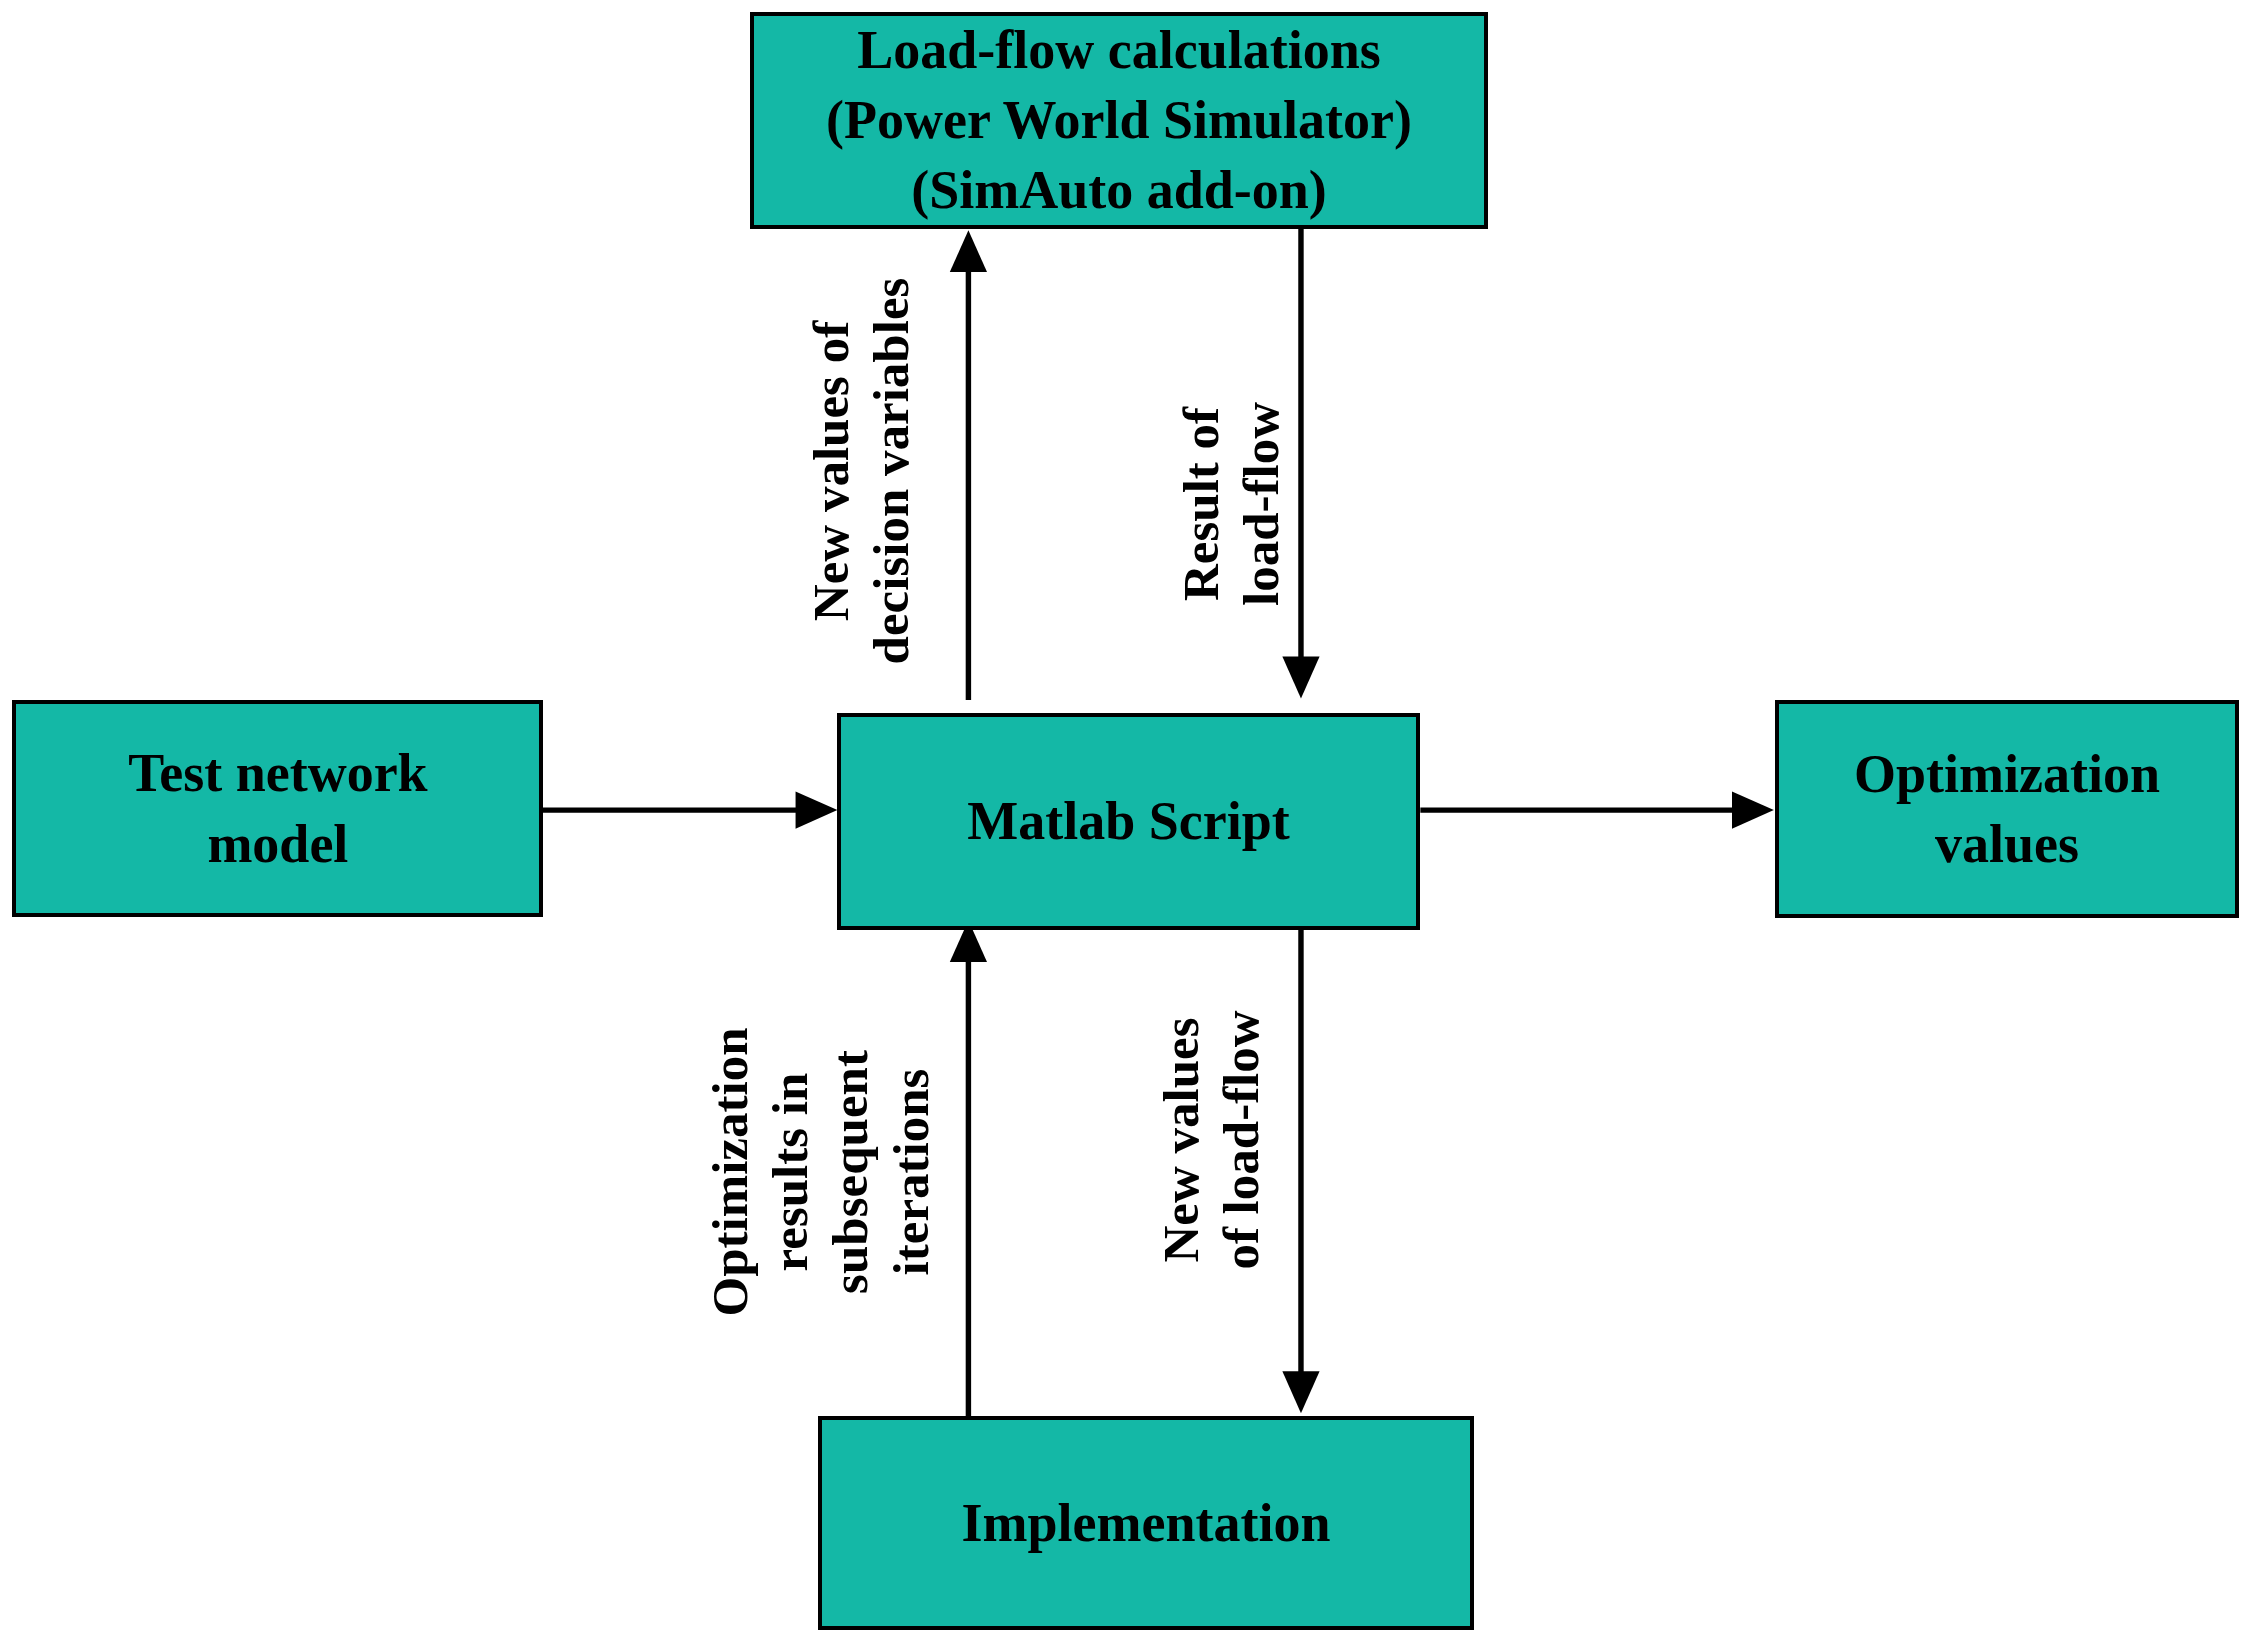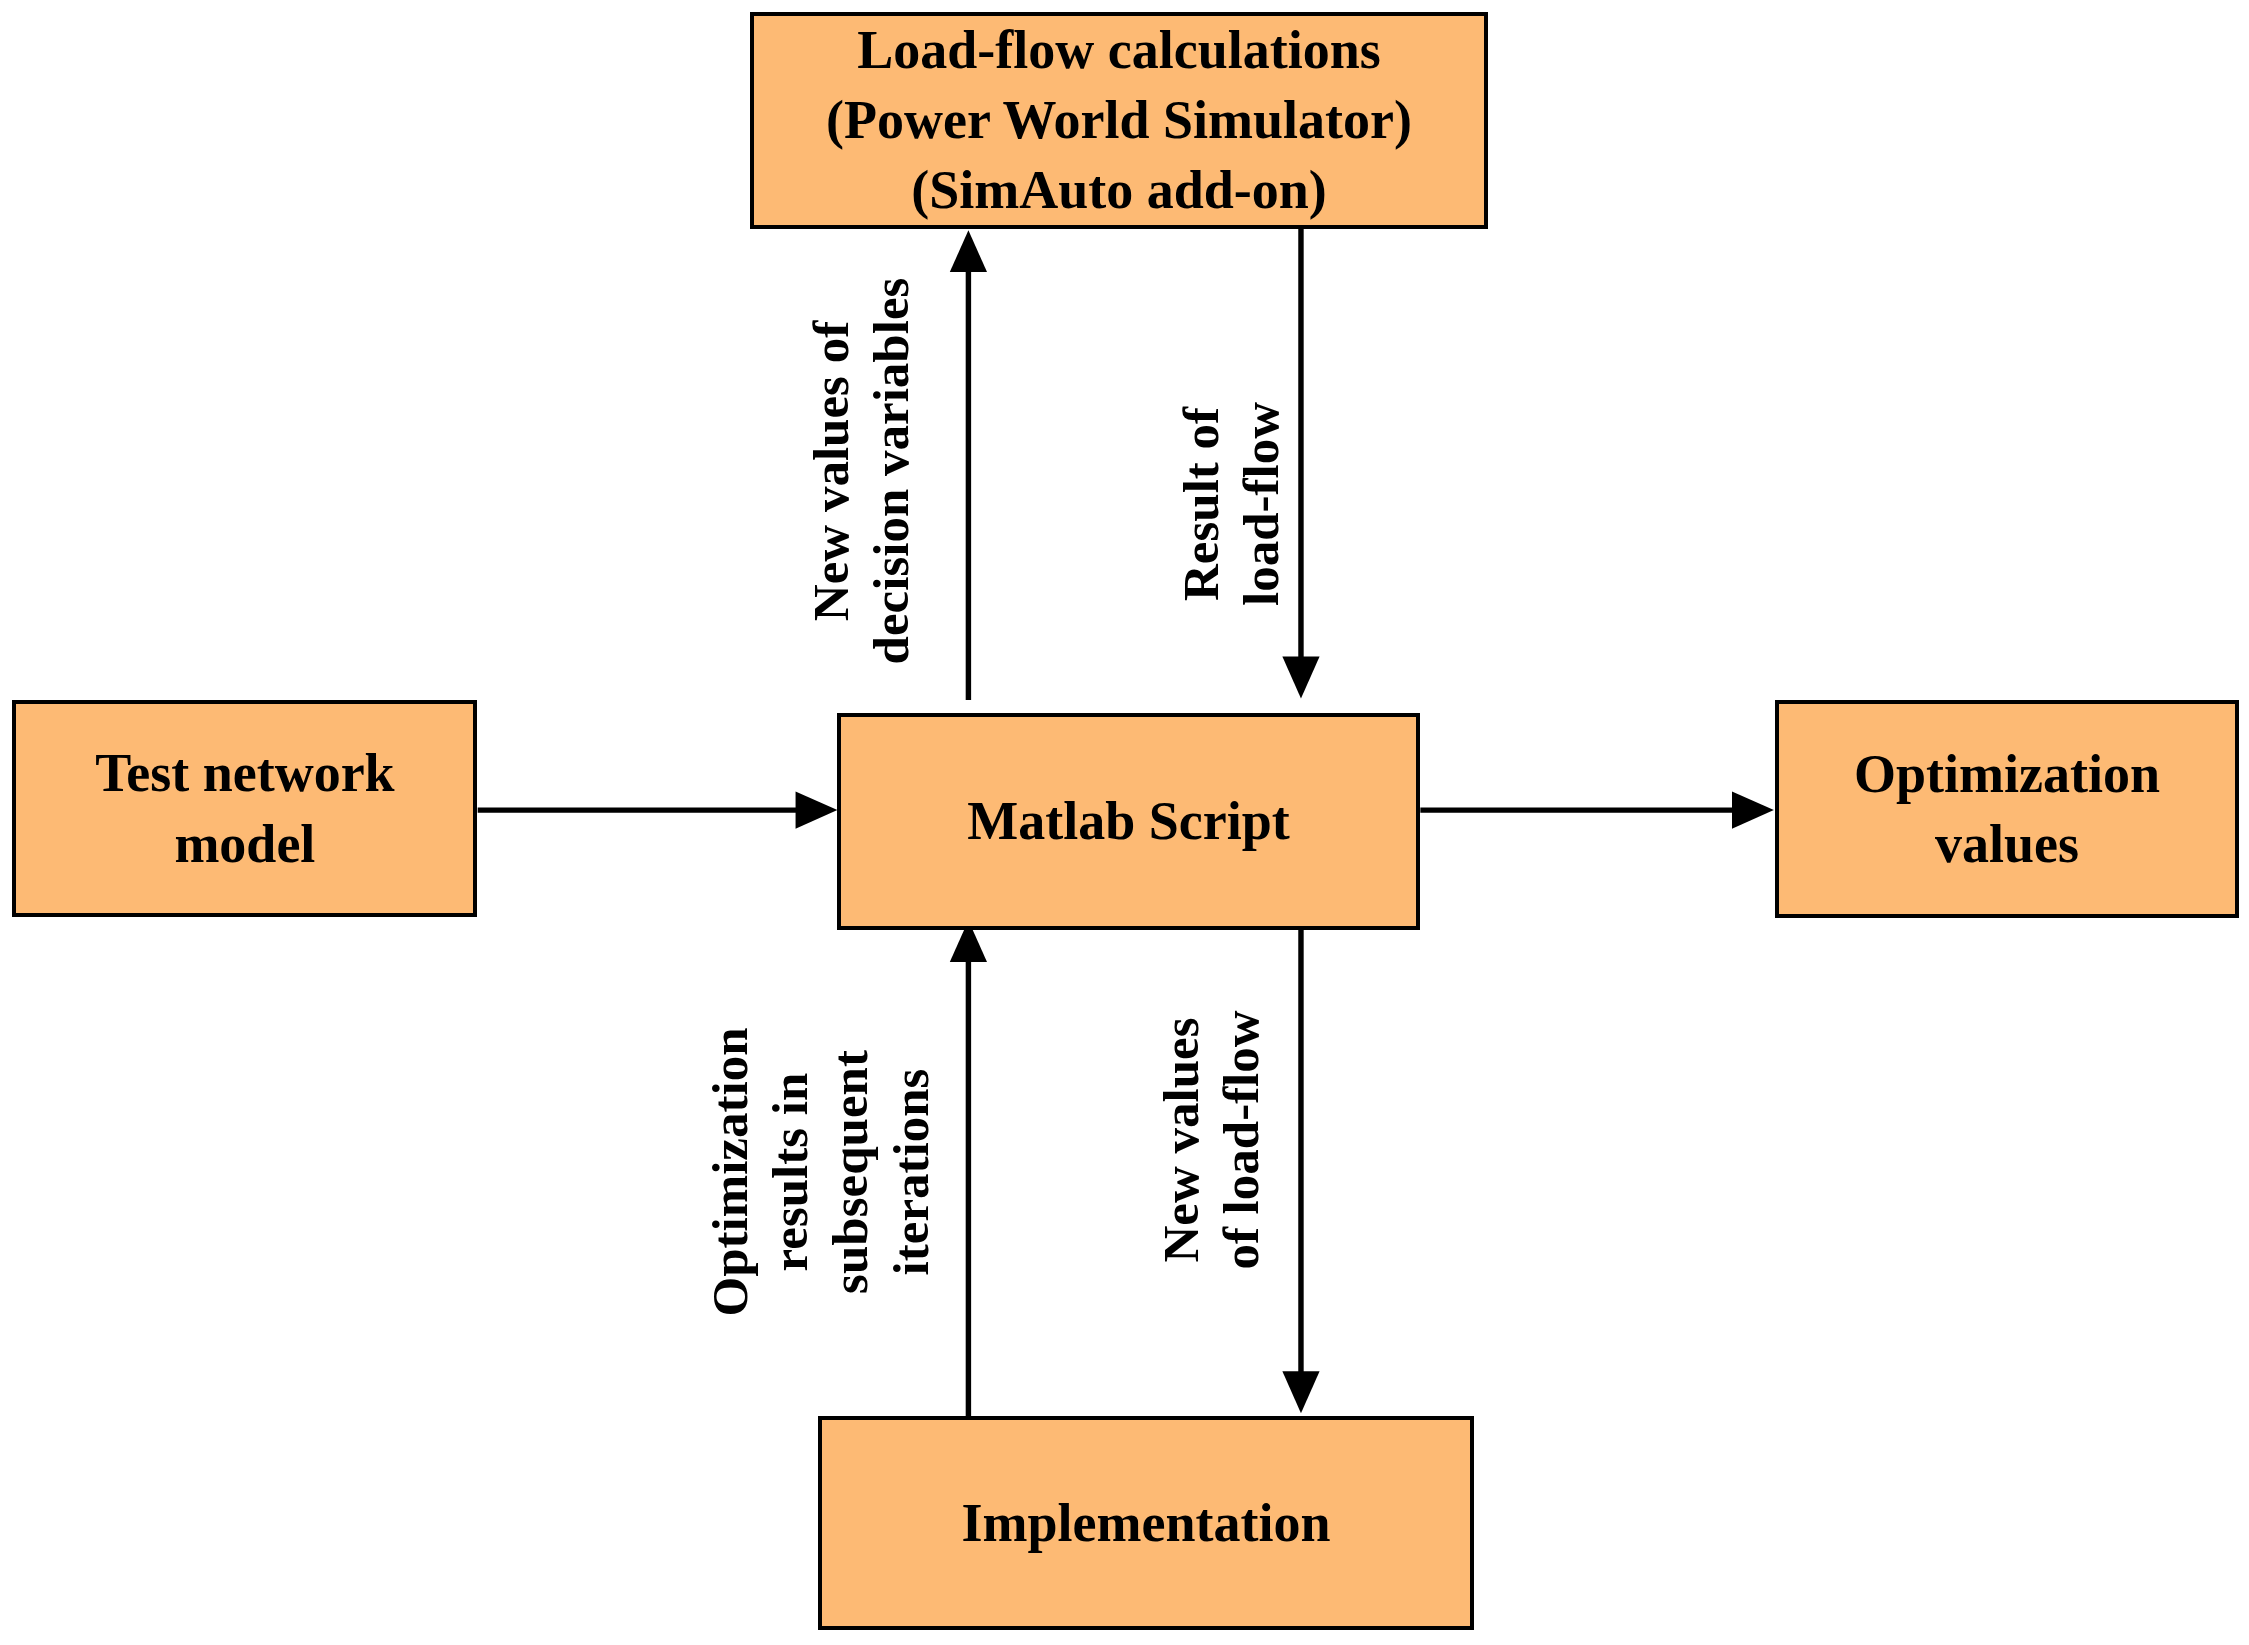--- a/index.html
+++ b/index.html
@@ -19,37 +19,37 @@
   .arrows {
     position: absolute;
     left: 0;
     top: 0;
     width: 2250px;
     height: 1645px;
   }
   .box {
     position: absolute;
     border: 4.7px solid #000000;
-    background: #fdba74;
+    background: #14b8a6;
     display: flex;
     flex-direction: column;
     align-items: center;
     justify-content: center;
     text-align: center;
     box-sizing: border-box;
   }
   .box .line {
     display: block;
     font-weight: 700;
     font-size: 54px;
     line-height: 1.3;
     white-space: nowrap;
   }
   .box-load-flow    { left: 750px;  top: 11.6px;   width: 738px; height: 217px; }
-  .box-test-network { left: 12.4px;   top: 700px;  width: 465px; height: 217px; justify-content: center; }
+  .box-test-network { left: 12.4px;   top: 700px;  width: 531px; height: 217px; justify-content: center; }
   .box-matlab       { left: 837px; top: 700px;  width: 583px; height: 217px; margin-top: 13px; }
   .box-optimization { left: 1775px; top: 700px;  width: 464px; height: 218px; }
   .box-aig          { left: 799px; top: 1416px; width: 656px; height: 214px; margin-left: 19px; }
 
   .vlabel {
     position: absolute;
     transform: translate(-50%, -50%) rotate(-90deg);
     text-align: center;
     white-space: nowrap;
   }

